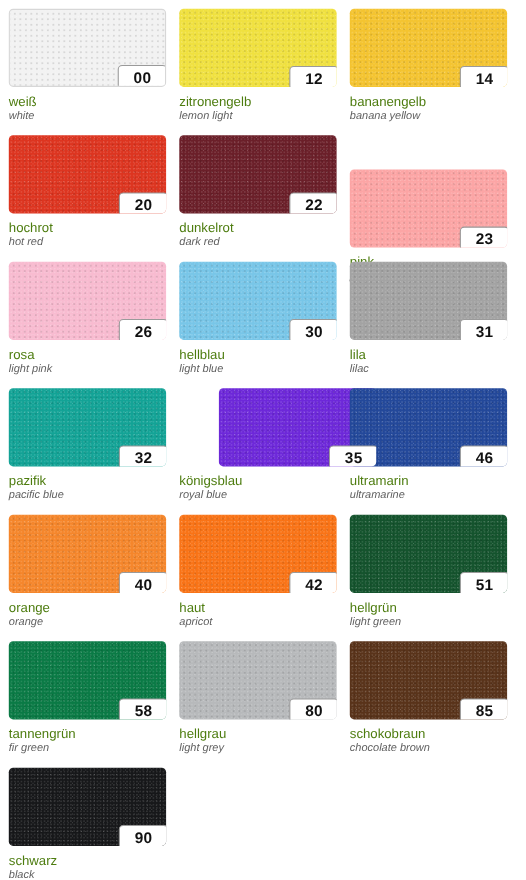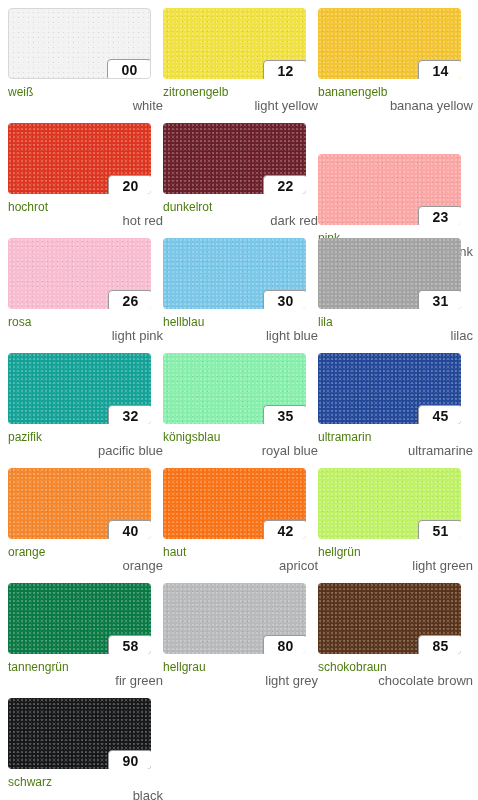--- a/index.html
+++ b/index.html
@@ -88,26 +88,26 @@
   }
 
   .name-de {
     font-size: 12px;
     color: #4d7c0f;
     line-height: 14px;
     white-space: nowrap;
   }
 
   .name-en {
-    font-size: 13px;
+    font-size: 10px;
+    font-style: italic;
     color: #5f5f5f;
     line-height: 12px;
     padding-top: 1px;
     white-space: nowrap;
-    text-align: right;
   }
 </style>
 </head>
 <body>
 
 <div class="chart">
   <div class="swatch-grid" id="swatch-grid">
       <div class="swatch-cell">
         <div class="swatch-chip light-chip" style="background: rgb(242, 242, 242);">
           <div class="code-badge">00</div>
@@ -116,21 +116,21 @@
           <div class="name-de">weiß</div>
           <div class="name-en">white</div>
         </div>
       </div>
       <div class="swatch-cell">
         <div class="swatch-chip" style="background: rgb(240, 225, 63);">
           <div class="code-badge">12</div>
         </div>
         <div class="swatch-labels">
           <div class="name-de">zitronengelb</div>
-          <div class="name-en">light yellow</div>
+          <div class="name-en">lemon light</div>
         </div>
       </div>
       <div class="swatch-cell">
         <div class="swatch-chip" style="background: rgb(244, 196, 48);">
           <div class="code-badge">14</div>
         </div>
         <div class="swatch-labels">
           <div class="name-de">bananengelb</div>
           <div class="name-en">banana yellow</div>
         </div>
@@ -192,31 +192,31 @@
       <div class="swatch-cell">
         <div class="swatch-chip" style="background: rgb(19, 163, 150);">
           <div class="code-badge">32</div>
         </div>
         <div class="swatch-labels">
           <div class="name-de">pazifik</div>
           <div class="name-en">pacific blue</div>
         </div>
       </div>
       <div class="swatch-cell">
-        <div class="swatch-chip" style="background: #86efac;">
+        <div class="swatch-chip" style="background: #6d28d9; margin-left: 36px;">
           <div class="code-badge">35</div>
         </div>
         <div class="swatch-labels">
           <div class="name-de">königsblau</div>
           <div class="name-en">royal blue</div>
         </div>
       </div>
       <div class="swatch-cell">
         <div class="swatch-chip" style="background: rgb(35, 72, 154);">
-          <div class="code-badge">45</div>
+          <div class="code-badge">46</div>
         </div>
         <div class="swatch-labels">
           <div class="name-de">ultramarin</div>
           <div class="name-en">ultramarine</div>
         </div>
       </div>
       <div class="swatch-cell">
         <div class="swatch-chip" style="background: rgb(245, 134, 43);">
           <div class="code-badge">40</div>
         </div>
@@ -228,21 +228,21 @@
       <div class="swatch-cell">
         <div class="swatch-chip" style="background: #f97316;">
           <div class="code-badge">42</div>
         </div>
         <div class="swatch-labels">
           <div class="name-de">haut</div>
           <div class="name-en">apricot</div>
         </div>
       </div>
       <div class="swatch-cell">
-        <div class="swatch-chip" style="background: #bef264; text-decoration: underline;">
+        <div class="swatch-chip" style="background: #14532d; text-decoration: underline;">
           <div class="code-badge">51</div>
         </div>
         <div class="swatch-labels">
           <div class="name-de">hellgrün</div>
           <div class="name-en">light green</div>
         </div>
       </div>
       <div class="swatch-cell">
         <div class="swatch-chip" style="background: rgb(10, 122, 69);">
           <div class="code-badge">58</div>

